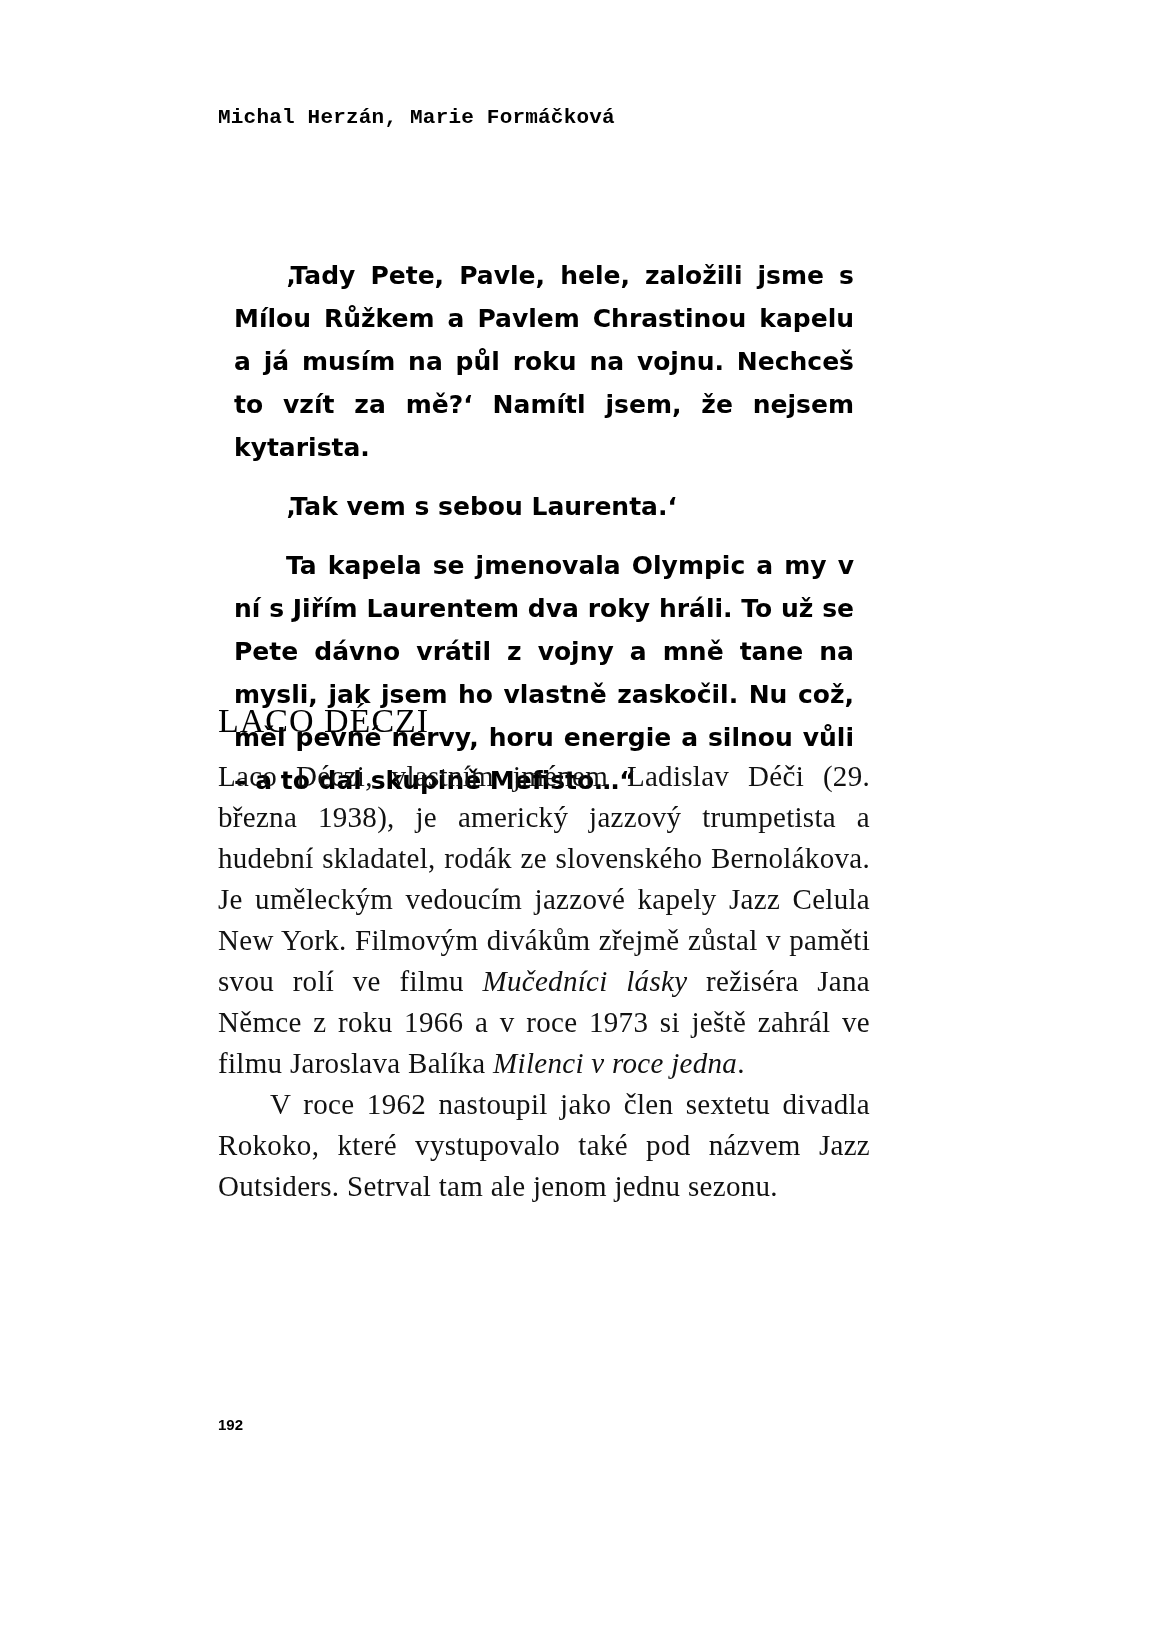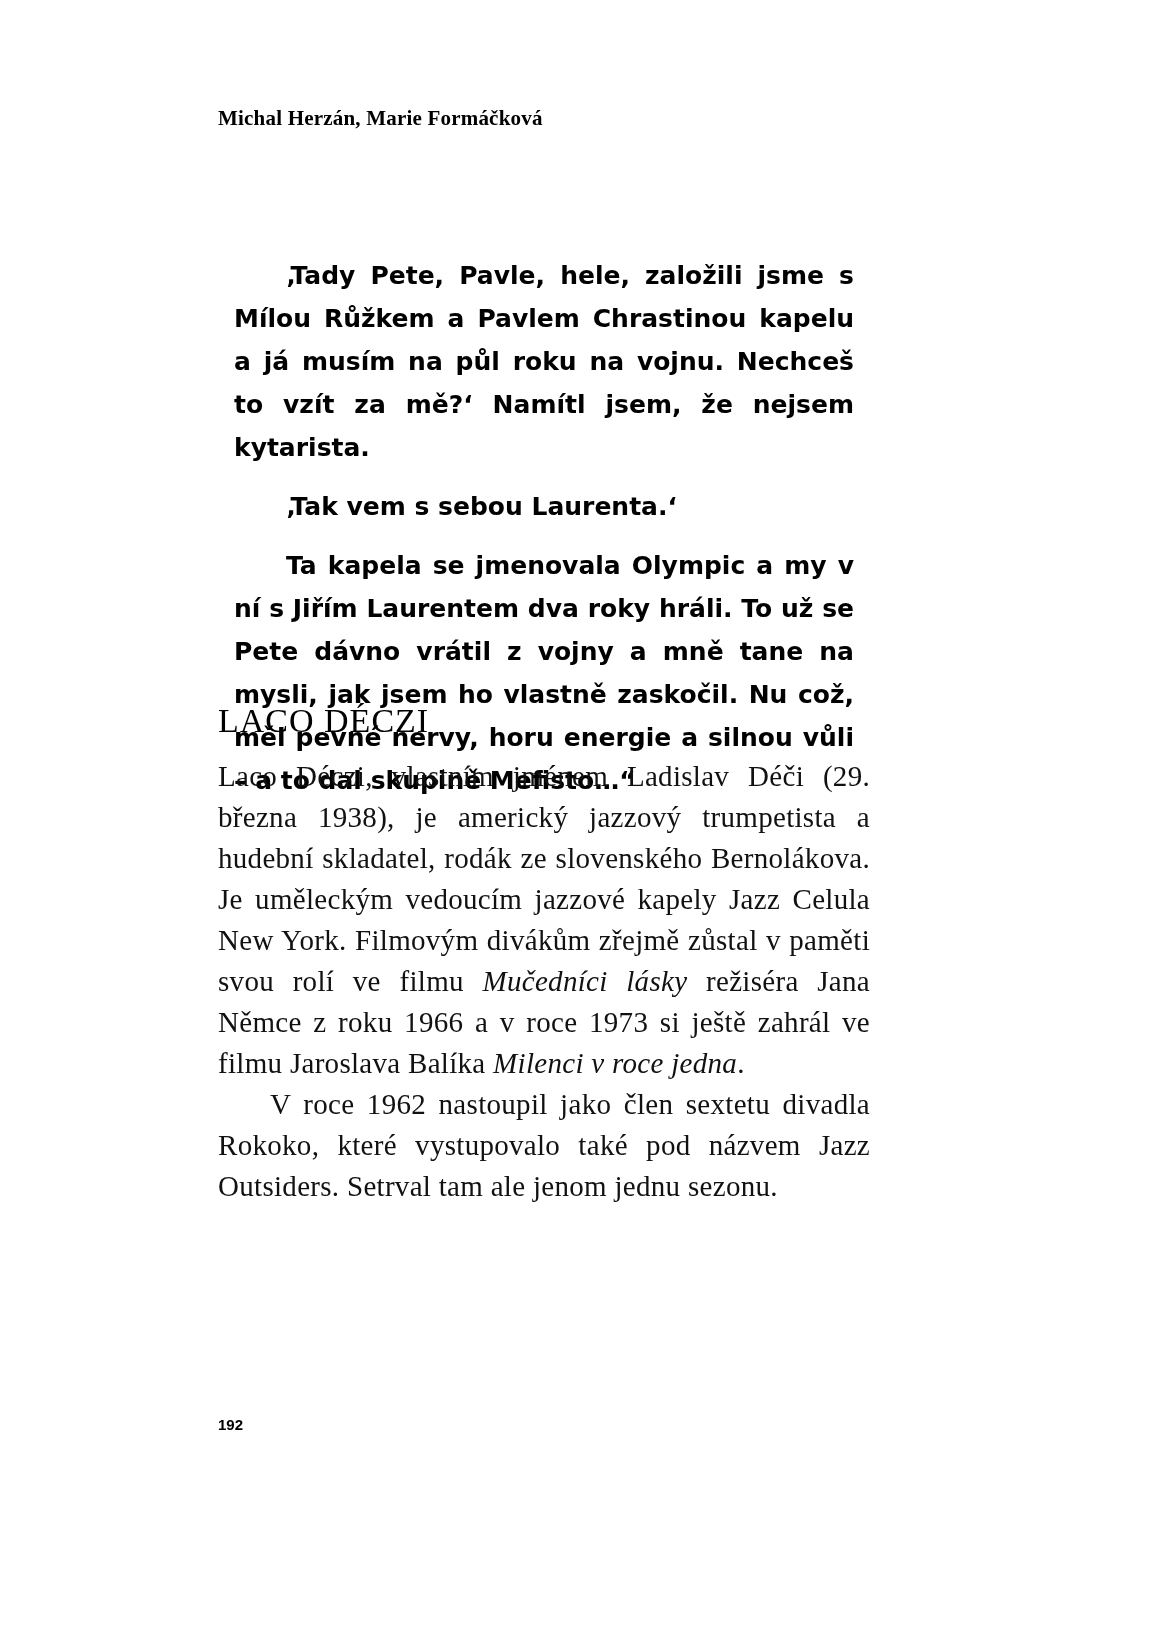--- a/index.html
+++ b/index.html
@@ -12,21 +12,21 @@
     width: 1164px;
     height: 1637px;
     background: #ffffff;
     color: #141414;
     overflow: hidden;
   }
   .running-header {
     position: absolute;
     left: 218px;
     top: 106px;
-    font-family: Liberation Serif, serif;
+    font-family: Liberation Mono, monospace;
     font-weight: bold;
     font-size: 21px;
     letter-spacing: 0.2px;
     color: #000000;
   }
   .quote-block {
     position: absolute;
     left: 218px;
     top: 238px;
     width: 652px;

